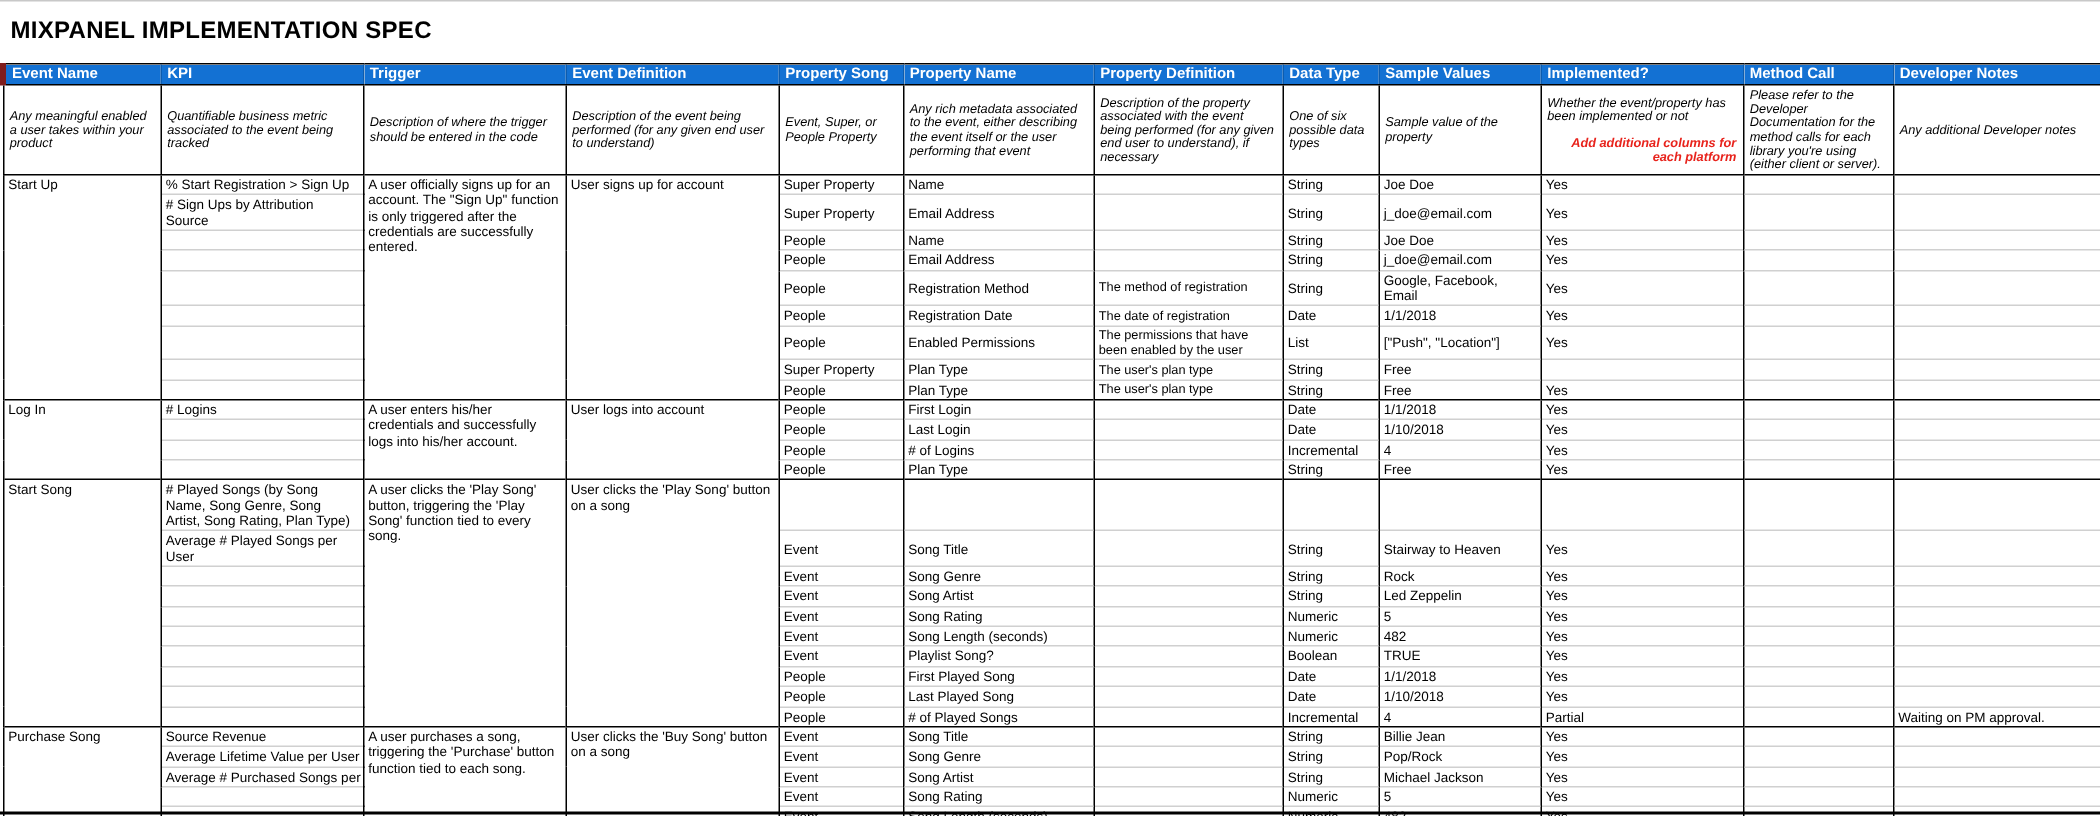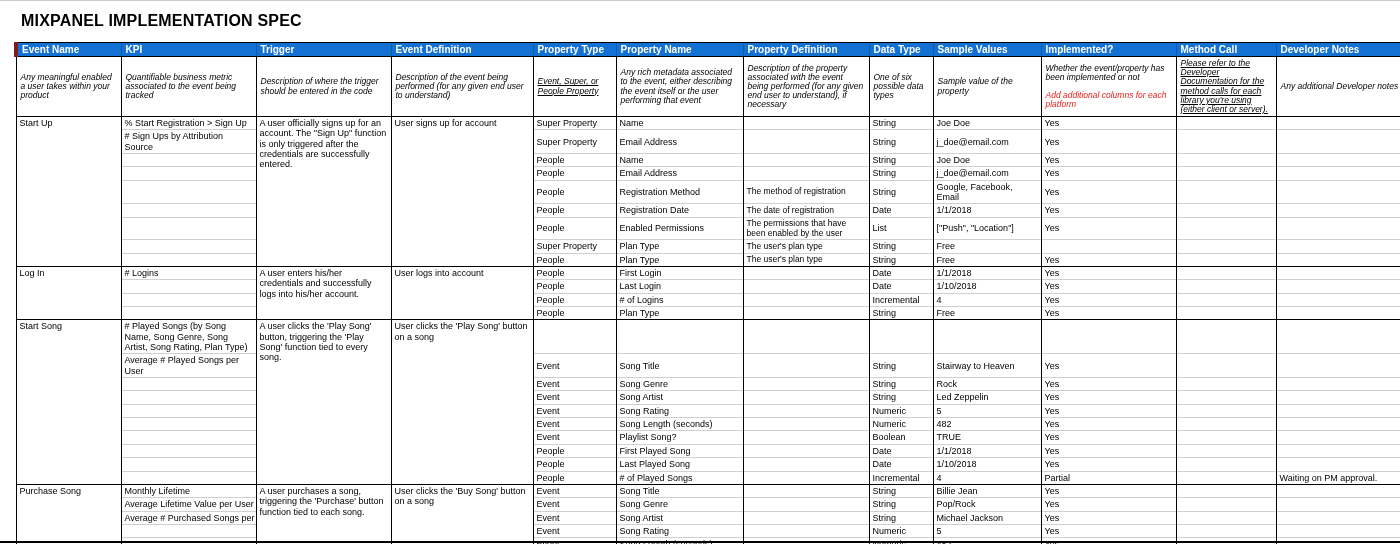--- a/index.html
+++ b/index.html
@@ -5,21 +5,20 @@
   * { margin:0; padding:0; box-sizing:border-box; }
   html,body { background:#e8e8e8; }
   .sheet {
     position:relative;
     width:1400px; height:544px;
     background:#fff;
     overflow:hidden;
     border-top:1px solid #c8c8c8;
     font-family:"Liberation Sans", sans-serif;
     color:#000;
-    padding-left:14px;
   }
   .sheet::after {
     content:""; position:absolute; left:0; right:0; bottom:1px;
     height:2px; background:#000;
   }
   .title {
     font-size:16px; font-weight:bold;
     padding:11px 7px 0 7px;
     height:41px;
     letter-spacing:.2px;
@@ -54,22 +53,22 @@
     font-size:8.5px;
     font-style:italic;
     line-height:1.08;
     vertical-align:middle;
     padding:2px 4px;
     height:45px;
     border-left:1px solid #000;
     border-bottom:1px solid #000;
     overflow:hidden;
   }
-  .u { text-decoration:underline; }
-  .red-note { color:#e8231c; font-weight:normal; margin-top:9px; }
+  .u { }
+  .red-note { color:#e8231c; font-weight:bold; margin-top:9px;text-align:right; }
 
   tbody td {
     font-size:9px;
     line-height:1.15;
     padding:1px 3px;
     border-left:1px solid #000;
     border-top:1px solid #d0d0d0;
     vertical-align:middle;
     overflow:hidden;
   }
@@ -104,21 +103,21 @@
         <col class="c9">
         <col class="c10">
         <col class="c11">
     </colgroup>
     <thead>
       <tr>
         <th>Event Name</th>
         <th>KPI</th>
         <th>Trigger</th>
         <th>Event Definition</th>
-        <th>Property Type</th>
+        <th>Property Song</th>
         <th>Property Name</th>
         <th>Property Definition</th>
         <th>Data Type</th>
         <th>Sample Values</th>
         <th>Implemented?</th>
         <th>Method Call</th>
         <th>Developer Notes</th>
       </tr>
       <tr class="desc-row">
         <td>Any meaningful enabled a user takes within your product</td>
@@ -396,21 +395,21 @@
           <td class="cell-property-name"># of Played Songs</td>
           <td class="cell-property-definition"></td>
           <td class="cell-data-type">Incremental</td>
           <td class="cell-sample-values">4</td>
           <td class="cell-implemented">Partial</td>
           <td class="cell-method-call"></td>
           <td class="cell-developer-notes">Waiting on PM approval.</td>
         </tr>
         <tr class="sec-purchase-song section-start">
           <td rowspan="9" class="cell-event-name">Purchase Song</td>
-          <td class="cell-kpi">Monthly Lifetime</td>
+          <td class="cell-kpi">Source Revenue</td>
           <td rowspan="9" class="cell-trigger">A user purchases a song, triggering the 'Purchase' button function tied to each song.</td>
           <td rowspan="9" class="cell-event-definition">User clicks the 'Buy Song' button on a song</td>
           <td class="cell-property-type">Event</td>
           <td class="cell-property-name">Song Title</td>
           <td class="cell-property-definition"></td>
           <td class="cell-data-type">String</td>
           <td class="cell-sample-values">Billie Jean</td>
           <td class="cell-implemented">Yes</td>
           <td class="cell-method-call"></td>
           <td class="cell-developer-notes"></td>

